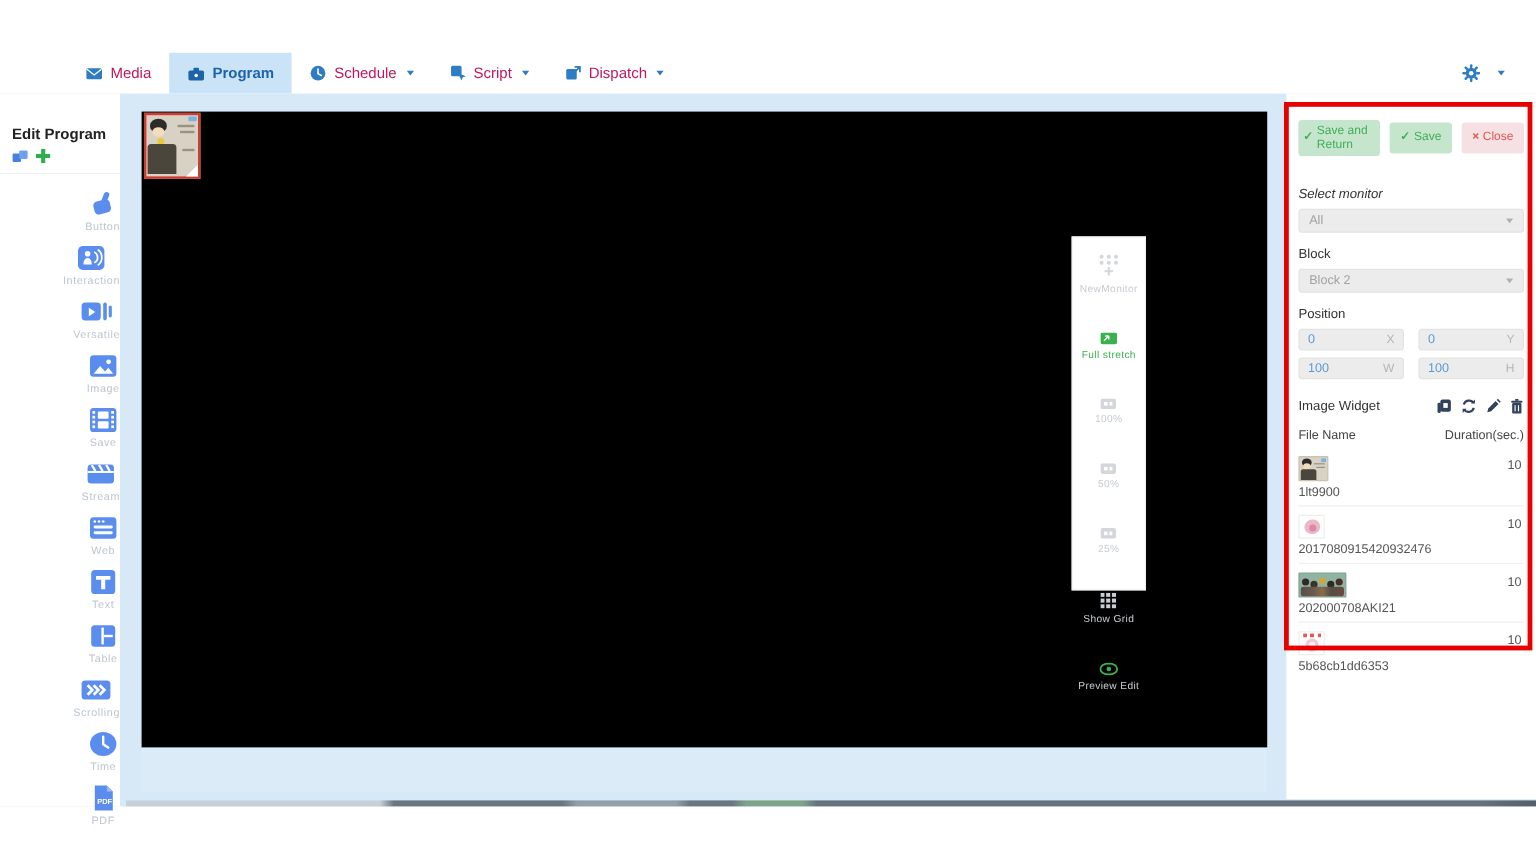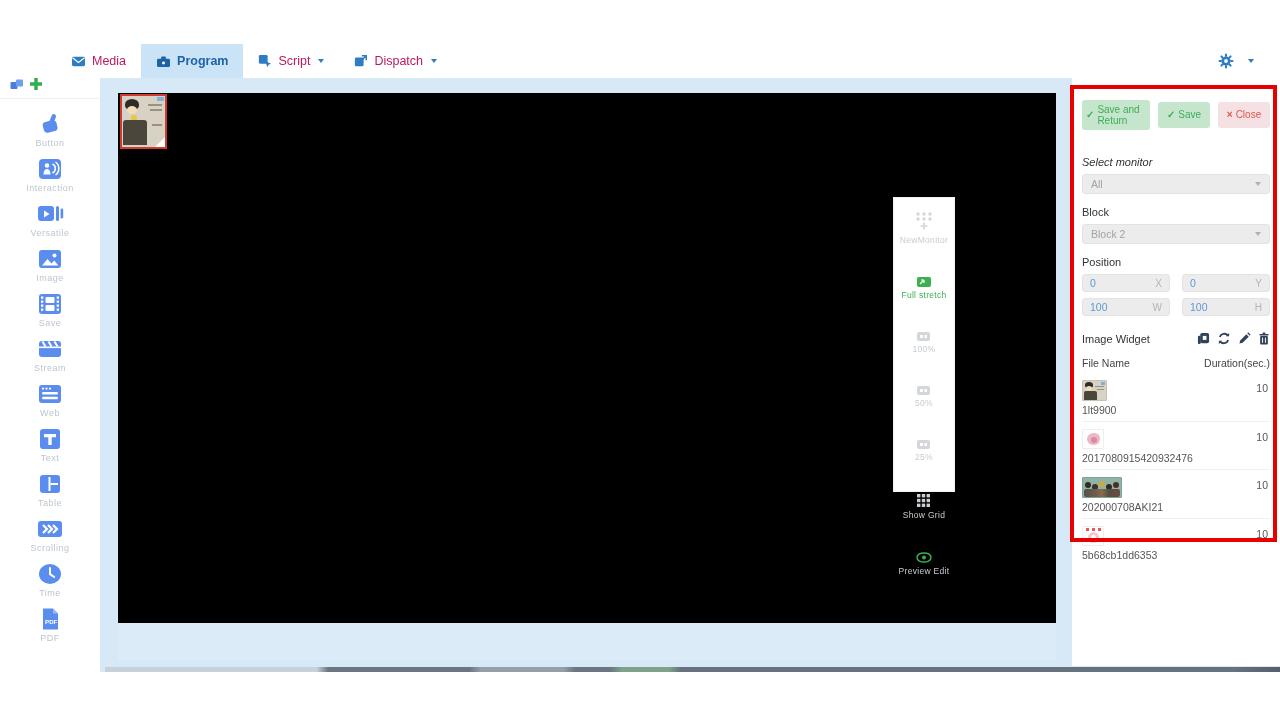--- a/index.html
+++ b/index.html
@@ -22,21 +22,21 @@
   .nav-right { margin-left:auto; display:flex; align-items:center; gap:12px; margin-right:26px; color:#2e7cc3; }
 
   
   .content { position:absolute; left:0; top:78px; width:1280px; height:594px; background:#d7e8f6; }
 
   
   .sidebar { position:absolute; left:0; top:0; width:100px; height:594px; background:#fff; }
   .sidebar-title { padding:27px 10px 5px 10px; font-size:12.5px; font-weight:700; color:#222; }
   .sidebar-minis { display:flex; gap:6px; padding:0 10px 8px 10px; align-items:center; }
   .sidebar-divider { border-top:1px solid #eef2f6; }
-  .tools { display:flex; flex-direction:column; align-items:center; padding-top:13px; }
+  .tools { display:flex; flex-direction:column; align-items:flex-end; padding-top:13px; }
   .tool { display:flex; flex-direction:column; align-items:center; gap:2px; margin-bottom:9px; cursor:pointer; }
   .tool-label { font-size:9px; color:#bcc5cf; letter-spacing:.5px; }
 
   
   .canvas { position:absolute; left:118px; top:15px; width:938px; height:530px; background:#000; }
   .canvas-apron { position:absolute; left:118px; top:545px; width:938px; height:37px; background:#dcebf8; }
   .widget-sel { position:absolute; left:2px; top:1px; width:47px; height:55px; background:#d8d2c4; border:2px solid #cf3b30; }
   .widget-sel .hair  { position:absolute; left:3px;  top:3px;  width:14px; height:11px; background:#2e2b28; border-radius:50% 50% 42% 42%; }
   .widget-sel .face  { position:absolute; left:5px;  top:10px; width:10px; height:8px;  background:#f2dcba; border-radius:50%; }
   .widget-sel .scarf { position:absolute; left:9px;  top:19px; width:6px;  height:6px;  background:#e8c83e; border-radius:50%; }
@@ -147,20 +147,28 @@
           </svg>
         <span>Media</span>
       </div>
       <div class="nav-item active">
         <svg width="15" height="13" viewBox="0 0 16 14" fill="#1d63a8">
             <rect x="1" y="4" width="14" height="9" rx="1.5"></rect>
             <rect x="5.5" y="1.5" width="5" height="3.5" rx="1"></rect>
             <circle cx="8" cy="8.5" r="1.6" fill="#fff"></circle>
           </svg>
         <span>Program</span>
+      </div>
+      <div class="nav-item">
+        <svg width="14" height="14" viewBox="0 0 16 16" fill="#2e7cc3">
+            <circle cx="8" cy="8" r="7"></circle>
+            <path d="M8 4v4.4l3.2 1.8" stroke="#fff" stroke-width="1.5" fill="none" stroke-linecap="round"></path>
+          </svg>
+        <span>Schedule</span>
+        <span class="caret"></span>
       </div>
       <div class="nav-item">
         <svg width="14" height="14" viewBox="0 0 16 16" fill="#2e7cc3">
             <rect x="1" y="1" width="10" height="10" rx="1.5"></rect>
             <path d="M8 8l7 3-3 1.2L10.8 15z"></path>
           </svg>
         <span>Script</span>
         <span class="caret"></span>
       </div>
       <div class="nav-item">
@@ -187,20 +195,21 @@
             <circle cx="8" cy="8" r="1.9" fill="#fff"></circle>
           </g>
         </svg>
       <span class="caret"></span>
     </div>
   </div>
 
   <div class="content">
 
     <div class="sidebar">
+      <div class="sidebar-title">Edit Program</div>
       <div class="sidebar-minis">
         <svg width="14" height="11" viewBox="0 0 14 11">
             <rect x="0.5" y="3" width="7" height="7" rx="1" fill="#4a7fe0"></rect>
             <rect x="6" y="0.5" width="7" height="7" rx="1" fill="#6fa0f0"></rect>
           </svg>
         <svg width="12" height="12" viewBox="0 0 14 14">
             <path d="M5 0h4v5h5v4H9v5H5V9H0V5h5z" fill="#2fae4e"></path>
           </svg>
       </div>
       <div class="sidebar-divider"></div>

